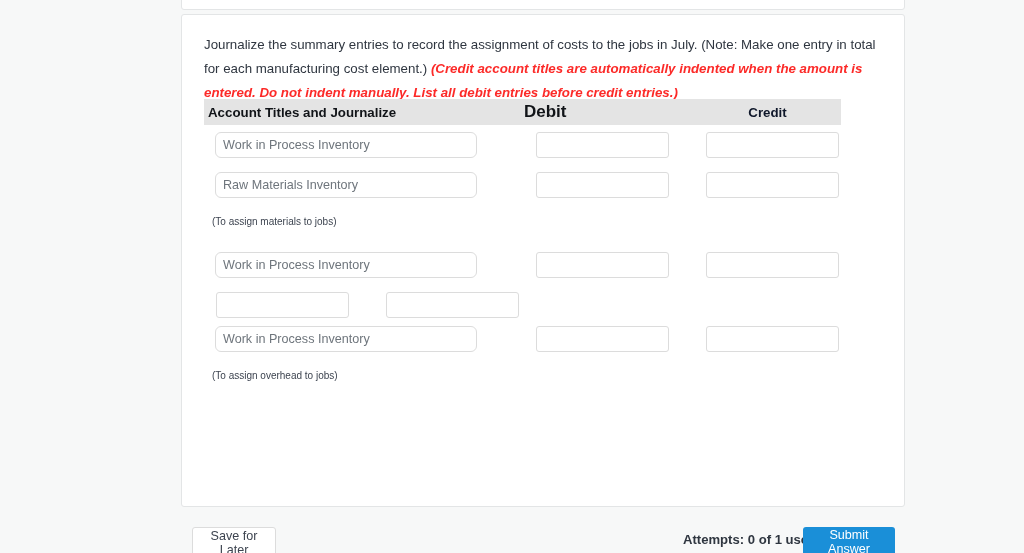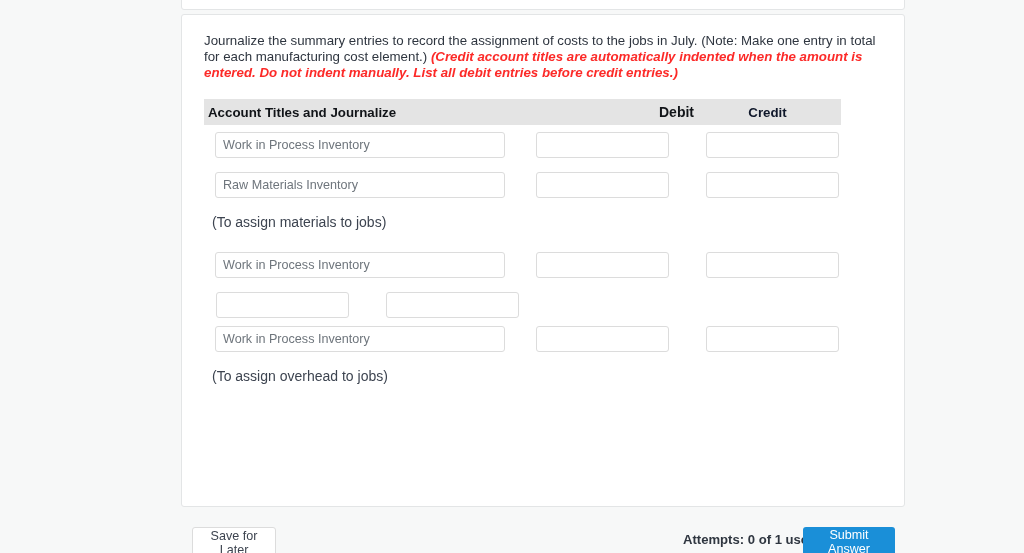--- a/index.html
+++ b/index.html
@@ -34,21 +34,21 @@
     background: #ffffff;
     border: 1px solid #e3e5e6;
     border-radius: 3px;
   }
 
   .prompt {
     position: absolute;
     left: 22px; top: 18px;
     width: 676px;
     font-size: 13.3px;
-    line-height: 16px;
+    line-height: 24px;
     color: #2f3640;
   }
   .prompt .warn {
     color: #fc2a28;
     font-weight: bold;
     font-style: italic;
   }
 
   
   .je-table {
@@ -64,22 +64,22 @@
   }
   .je-head .col-acct {
     width: 320px;
     padding-left: 4px;
     font-size: 13.3px;
     font-weight: bold;
     color: #111418;
   }
   .je-head .col-debit {
     width: 170px;
-    text-align: right;
-    font-size: 14px;
+    text-align: left;
+    font-size: 17px;
     font-weight: bold;
     color: #111418;
   }
   .je-head .col-credit {
     width: 147px;
     text-align: center;
     font-size: 13.3px;
     font-weight: bold;
     color: #0f172a;
   }
@@ -100,25 +100,25 @@
     border: 1px solid #dcdcdc;
     border-radius: 3px;
     background: #ffffff;
     font-family: "Liberation Sans", sans-serif;
     font-size: 12.6px;
     color: #6e757c;
     padding: 0 7px;
     line-height: 24px;
     outline: none;
   }
-  .inp-acct  { width: 290px; }
+  .inp-acct  { width: 262px; border-radius: 6px; }
   .inp-money { width: 133px; }
 
   .expl {
-    font-size: 14px;
+    font-size: 10px;
     color: #3d4450;
     padding-left: 8px;
     height: 34px;
     line-height: 34px;
   }
 
   
   .btn-save {
     position: absolute;
     left: 192px; top: 527px;

